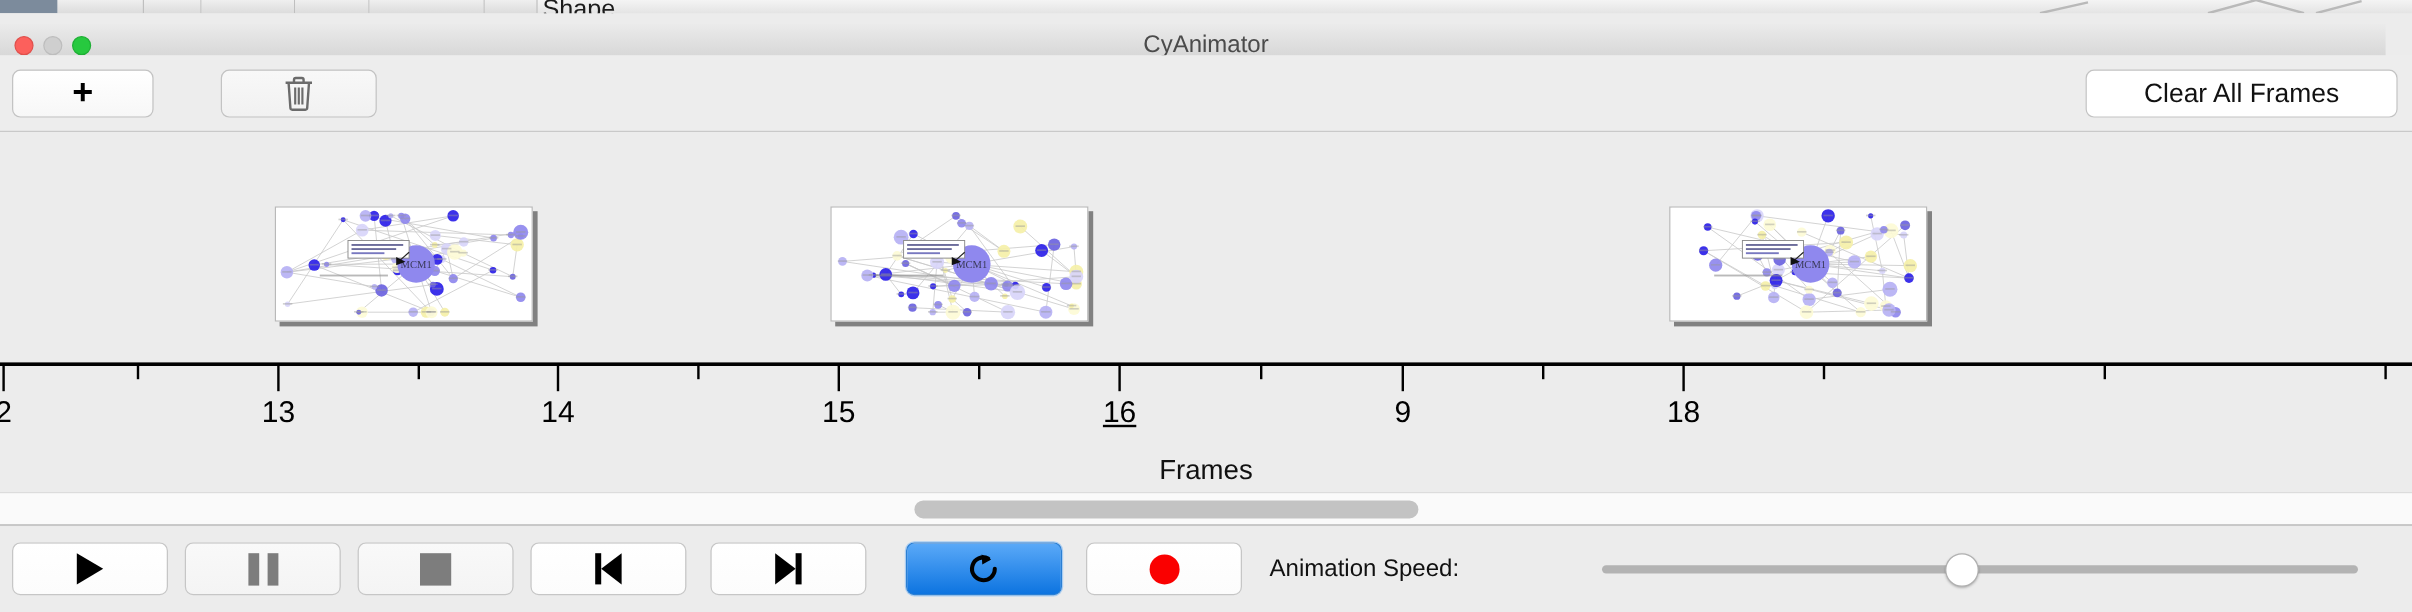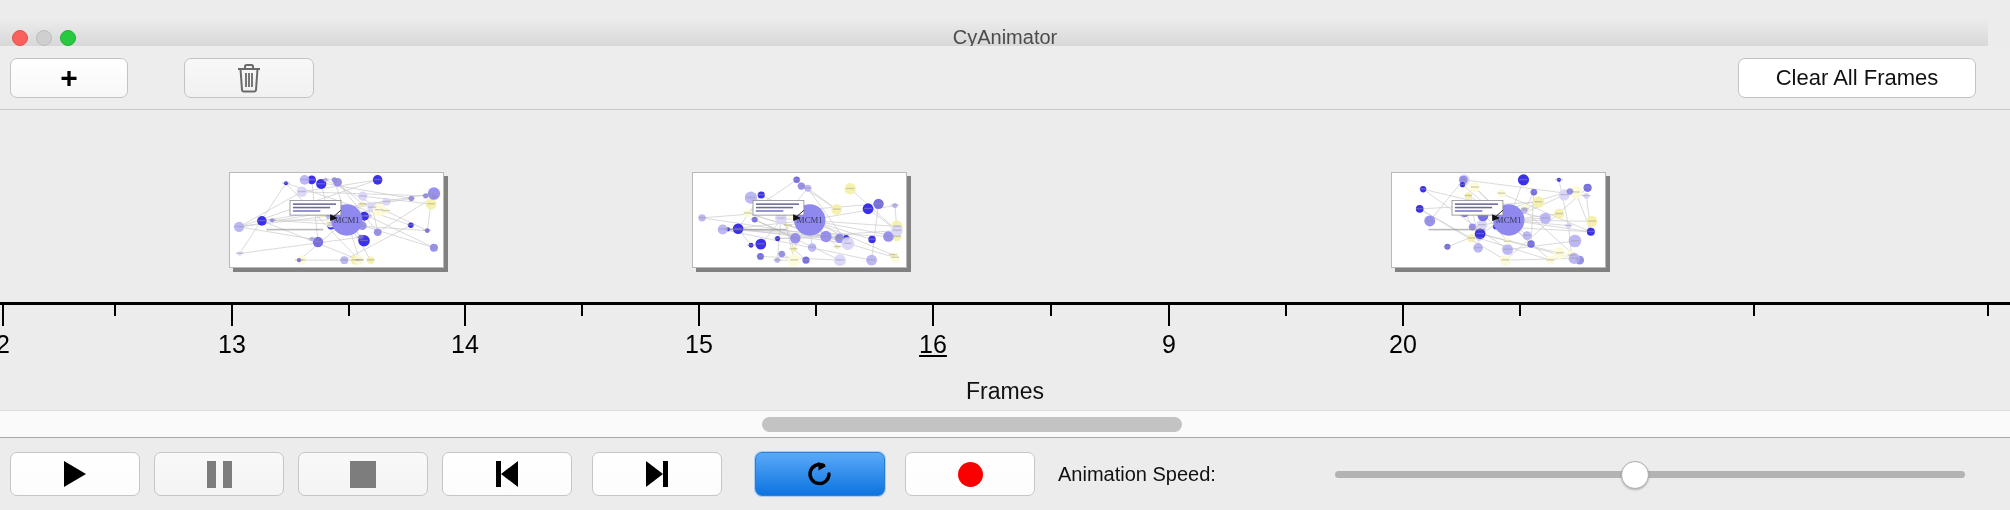--- a/index.html
+++ b/index.html
@@ -58,21 +58,21 @@
     position: absolute; top: 12px; height: 40px;
     border: 1px solid #c3c3c3; border-radius: 7px;
     background: linear-gradient(#ffffff, #f7f7f7);
     display: flex; align-items: center; justify-content: center;
     font-size: 21px; color: #111;
     cursor: pointer;
   }
   .tb-btn.flat { background: linear-gradient(#f8f8f8, #f1f1f1); }
   #btn-add   { left: 10px;  width: 118px; }
   #btn-del   { left: 184px; width: 130px; }
-  #btn-clear { left: 1738px; width: 238px; font-size: 22px; background:#fff; }
+  #btn-clear { left: 1738px; width: 260px; font-size: 22px; background:#fff; }
 
   .plus-icon { font-size: 30px; font-weight: 700; line-height: 1; color:#000; }
 
   
   .timeline {
     position: absolute; left: 0; top: 110px; width: 2010px; height: 300px;
     background: #ececec; overflow: hidden;
   }
   .frames-area { position: absolute; left: 0; top: 0; width: 1733px; height: 192px; }
 
@@ -163,20 +163,33 @@
     position: absolute; left: 1621px; top: 22px; width: 28px; height: 28px;
     border-radius: 50%; background: #fff; border: 1px solid #b0b0b0;
     box-shadow: 0 1px 2px rgba(0,0,0,.25); cursor: pointer;
   }
 </style>
 </head>
 <body>
 
 <div id="app">
 
+  <div class="bg-strip">
+    <div class="bg-dark"></div>
+    <div class="bg-seg" style="left:48px;  width:72px;"></div>
+    <div class="bg-seg" style="left:120px; width:48px;"></div>
+    <div class="bg-seg" style="left:168px; width:78px;"></div>
+    <div class="bg-seg" style="left:246px; width:62px;"></div>
+    <div class="bg-seg" style="left:308px; width:96px;"></div>
+    <div class="bg-seg" style="left:404px; width:44px;"></div>
+    <div class="bg-shape-text">Shape</div>
+    <svg class="bg-curve" viewBox="0 0 2010 11" preserveAspectRatio="none">
+      <path d="M1840 11 L1880 0 L1920 11 M1930 11 L1968 1 M1700 11 L1740 2" stroke="#b9b9b9" stroke-width="2" fill="none"></path>
+    </svg>
+  </div>
 
   <div class="titlebar">
     <div class="win-title">CyAnimator</div>
     <div class="lights">
       <span class="light red"></span>
       <span class="light yellow"></span>
       <span class="light green"></span>
     </div>
   </div>
 
@@ -673,21 +686,21 @@
           <div class="tick-label" style="left: 232px;">13</div>
           <div class="tick major" style="left: 464px;"></div>
           <div class="tick-label" style="left: 465px;">14</div>
           <div class="tick major" style="left: 698px;"></div>
           <div class="tick-label" style="left: 699px;">15</div>
           <div class="tick major" style="left: 932px;"></div>
           <div class="tick-label" style="left: 933px; text-decoration: underline;">16</div>
           <div class="tick major" style="left: 1168px;"></div>
           <div class="tick-label" style="left: 1169px;">9</div>
           <div class="tick major" style="left: 1402px;"></div>
-          <div class="tick-label" style="left: 1403px;">20</div>
+          <div class="tick-label" style="left: 1403px;">18</div>
         </div>
       <div class="axis-title">Frames</div>
     </div>
   </div>
 
   <div class="hscroll">
     <div class="hscroll-thumb"></div>
   </div>
 
   <div class="transport">

